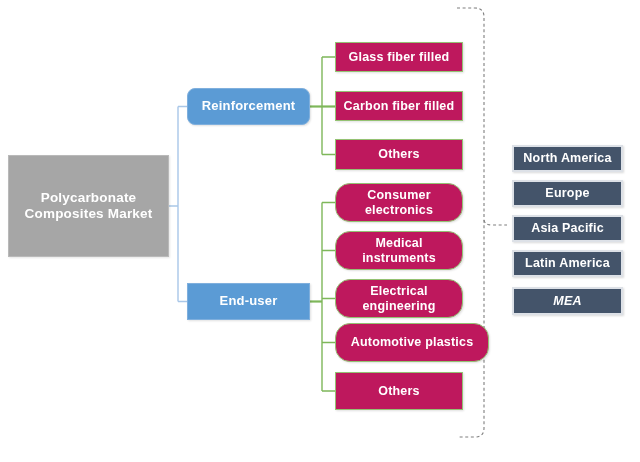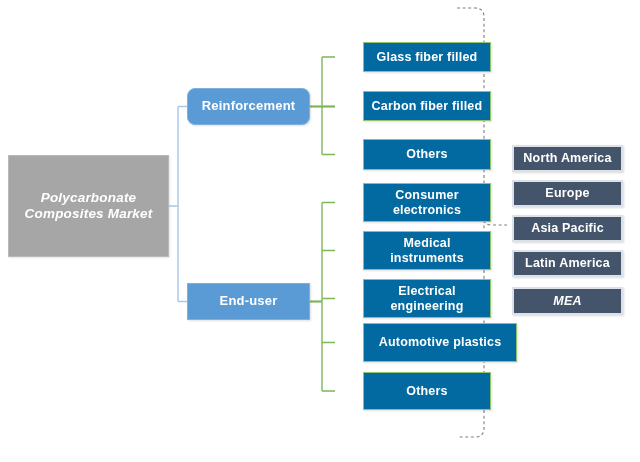--- a/index.html
+++ b/index.html
@@ -32,38 +32,36 @@
     box-sizing: border-box;
     line-height: 1.15;
     letter-spacing: 0.2px;
   }
   .node-root {
     background: #a6a6a6;
     border: 1px solid #b9b9b9;
     font-size: 13.5px;
     padding: 4px 6px;
     box-shadow: 1px 1px 2px rgba(0,0,0,0.10);
-    font-style: italic;
   }
   .node-branch {
     background: #5b9bd5;
     border: 1px solid #7fafdd;
     font-size: 13px;
     white-space: nowrap;
     box-shadow: 1px 1px 2px rgba(0,0,0,0.12);
   }
   .node-leaf {
-    background: #0369a1;
+    background: #be185d;
     border: 1px solid #94c273;
     font-size: 12.5px;
     box-shadow: 1px 1px 2px rgba(0,0,0,0.12);
-    margin-left: 28px;
   }
   .leaf-oneline { white-space: nowrap; padding: 0 2px; }
-  .leaf-twoline { padding: 0 14px; }
+  .leaf-twoline { padding: 0 14px; border-radius: 15px; }
   .node-region {
     background: #44546a;
     border: 2px solid #dde1e7;
     font-size: 12.5px;
     white-space: nowrap;
     box-shadow: 1px 1px 2px rgba(0,0,0,0.15);
   }
 </style>
 </head>
 <body>

